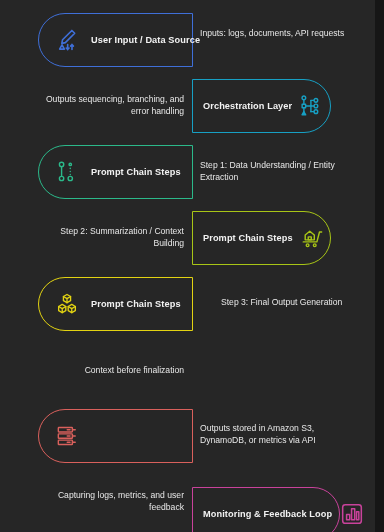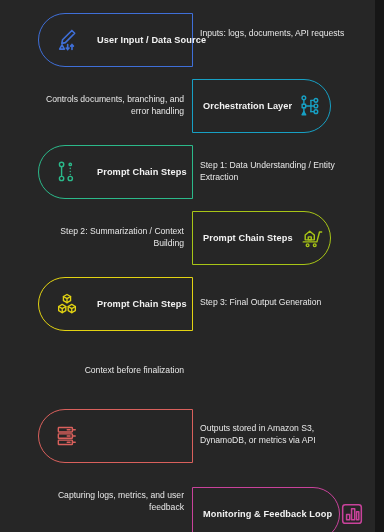--- a/index.html
+++ b/index.html
@@ -69,21 +69,21 @@
 
   .pill-label {
     color: #f2f2f2;
     font-size: 9.2px;
     font-weight: bold;
     letter-spacing: 0.1px;
     line-height: 1.15;
     white-space: nowrap;
   }
   .pill.left .pill-label {
-    margin-left: 16px;
+    margin-left: 10px;
   }
   .pill.right .pill-label {
     margin-right: 6px;
   }
 
   .pill-icon {
     width: 28px;
     height: 28px;
     flex: 0 0 28px;
     display: flex;
@@ -144,21 +144,21 @@
           <path d="M4.5 17.2l1.7 2.9H2.8z"></path>
           <path d="M4.5 6.2v4.2M4.5 13.6v3.6M6.1 12h4.3M10.4 12h.6"></path>
           <path d="M11 6.8v10.4"></path>
           <path d="M11 6.8h2.6M11 12h2.6M11 17.2h2.6"></path>
           <circle cx="15.6" cy="6.8" r="1.7"></circle>
           <circle cx="15.6" cy="12" r="1.7"></circle>
           <circle cx="15.6" cy="17.2" r="1.7"></circle>
         </svg>
       </span>
     </div>
-    <div class="desc on-left" style="top:20px;">Controls documents, branching, and error handling</div>
+    <div class="desc on-left" style="top:20px;">Outputs sequencing, branching, and error handling</div>
   </div>
 
   <div class="row" style="top:139px;">
     <div class="pill left" style="border-color:#2bb98a;">
       <span class="pill-icon">
         <svg viewBox="0 0 24 24" fill="none" stroke="#2bb98a" stroke-width="1.3" stroke-linecap="round" stroke-linejoin="round">
           <circle cx="7" cy="5" r="2"></circle>
           <path d="M7 7v8.5"></path>
           <circle cx="7" cy="18" r="2"></circle>
           <circle cx="15" cy="5" r="1.1"></circle>
@@ -194,21 +194,21 @@
           <path d="M12 3.2l3.3 1.9v3.8L12 10.8 8.7 8.9V5.1z"></path>
           <path d="M12 7.1l3.3-2M12 7.1l-3.3-2M12 7.1v3.7"></path>
           <path d="M7.6 12.4l3.3 1.9v3.8l-3.3 1.9-3.3-1.9v-3.8z"></path>
           <path d="M7.6 16.3l3.3-2M7.6 16.3l-3.3-2M7.6 16.3V20"></path>
           <path d="M16.4 12.4l3.3 1.9v3.8l-3.3 1.9-3.3-1.9v-3.8z"></path>
           <path d="M16.4 16.3l3.3-2M16.4 16.3l-3.3-2M16.4 16.3V20"></path>
         </svg>
       </span>
       <span class="pill-label">Prompt Chain Steps</span>
     </div>
-    <div class="desc on-right" style="top:25px;">Step 3: Final Output Generation</div>
+    <div class="desc on-right" style="top:25px;margin-left:21px;">Step 3: Final Output Generation</div>
   </div>
 
   <div class="row" style="top:337px;">
     <div class="desc on-left" style="top:27px;">Context before finalization</div>
   </div>
 
   <div class="row" style="top:403px;">
     <div class="pill left" style="border-color:#d9605c;">
       <span class="pill-icon">
         <svg viewBox="0 0 24 24" fill="none" stroke="#d9605c" stroke-width="1.3" stroke-linecap="round" stroke-linejoin="round">

